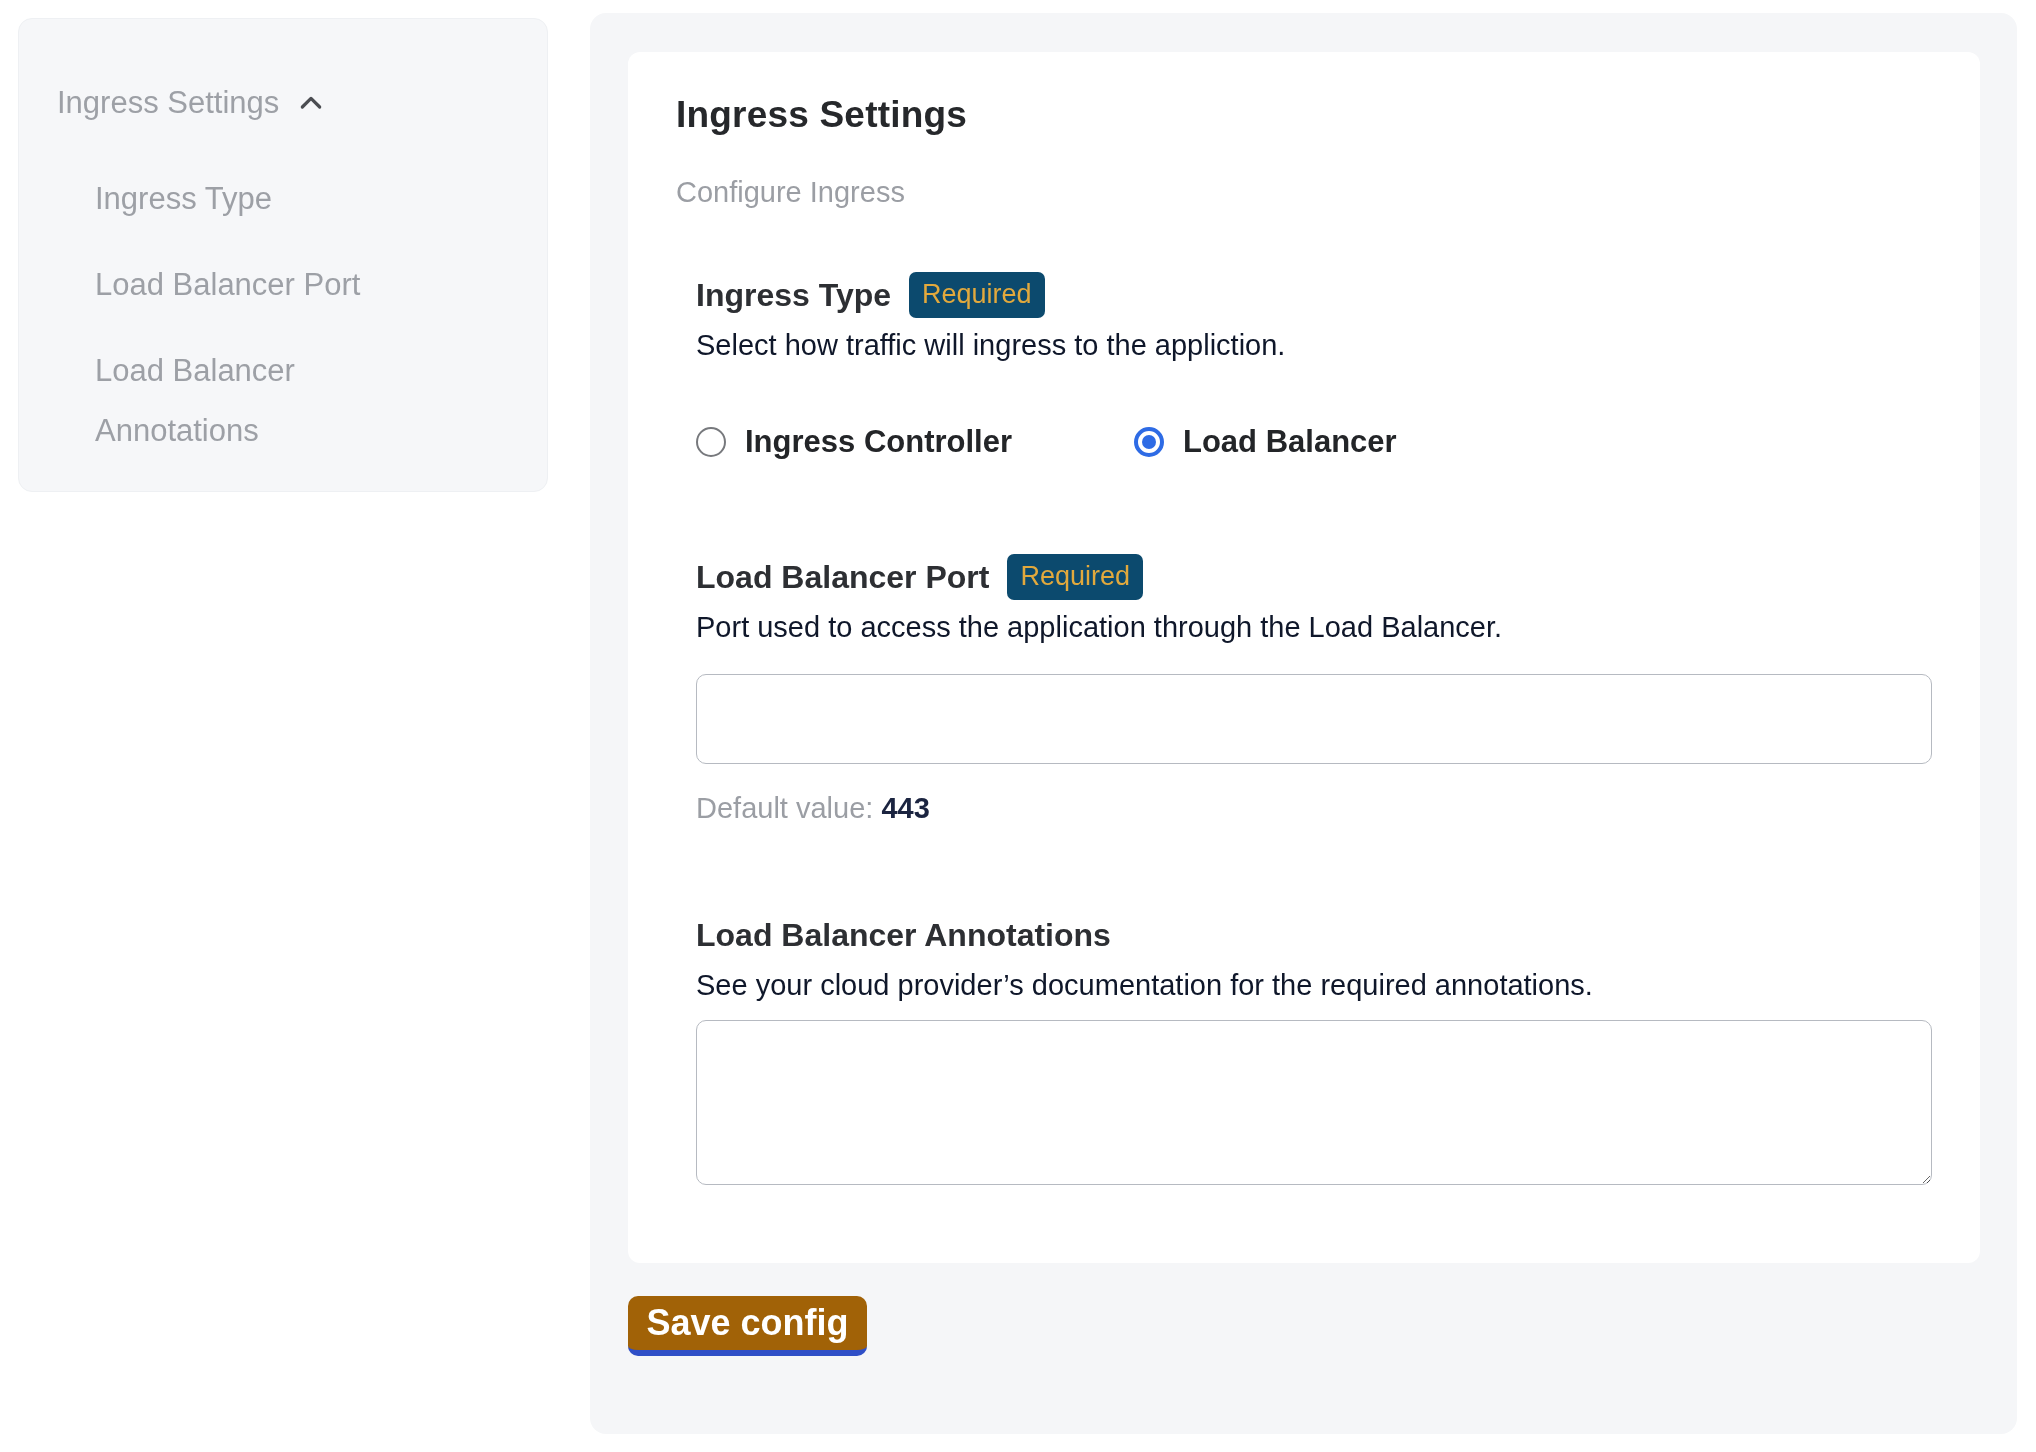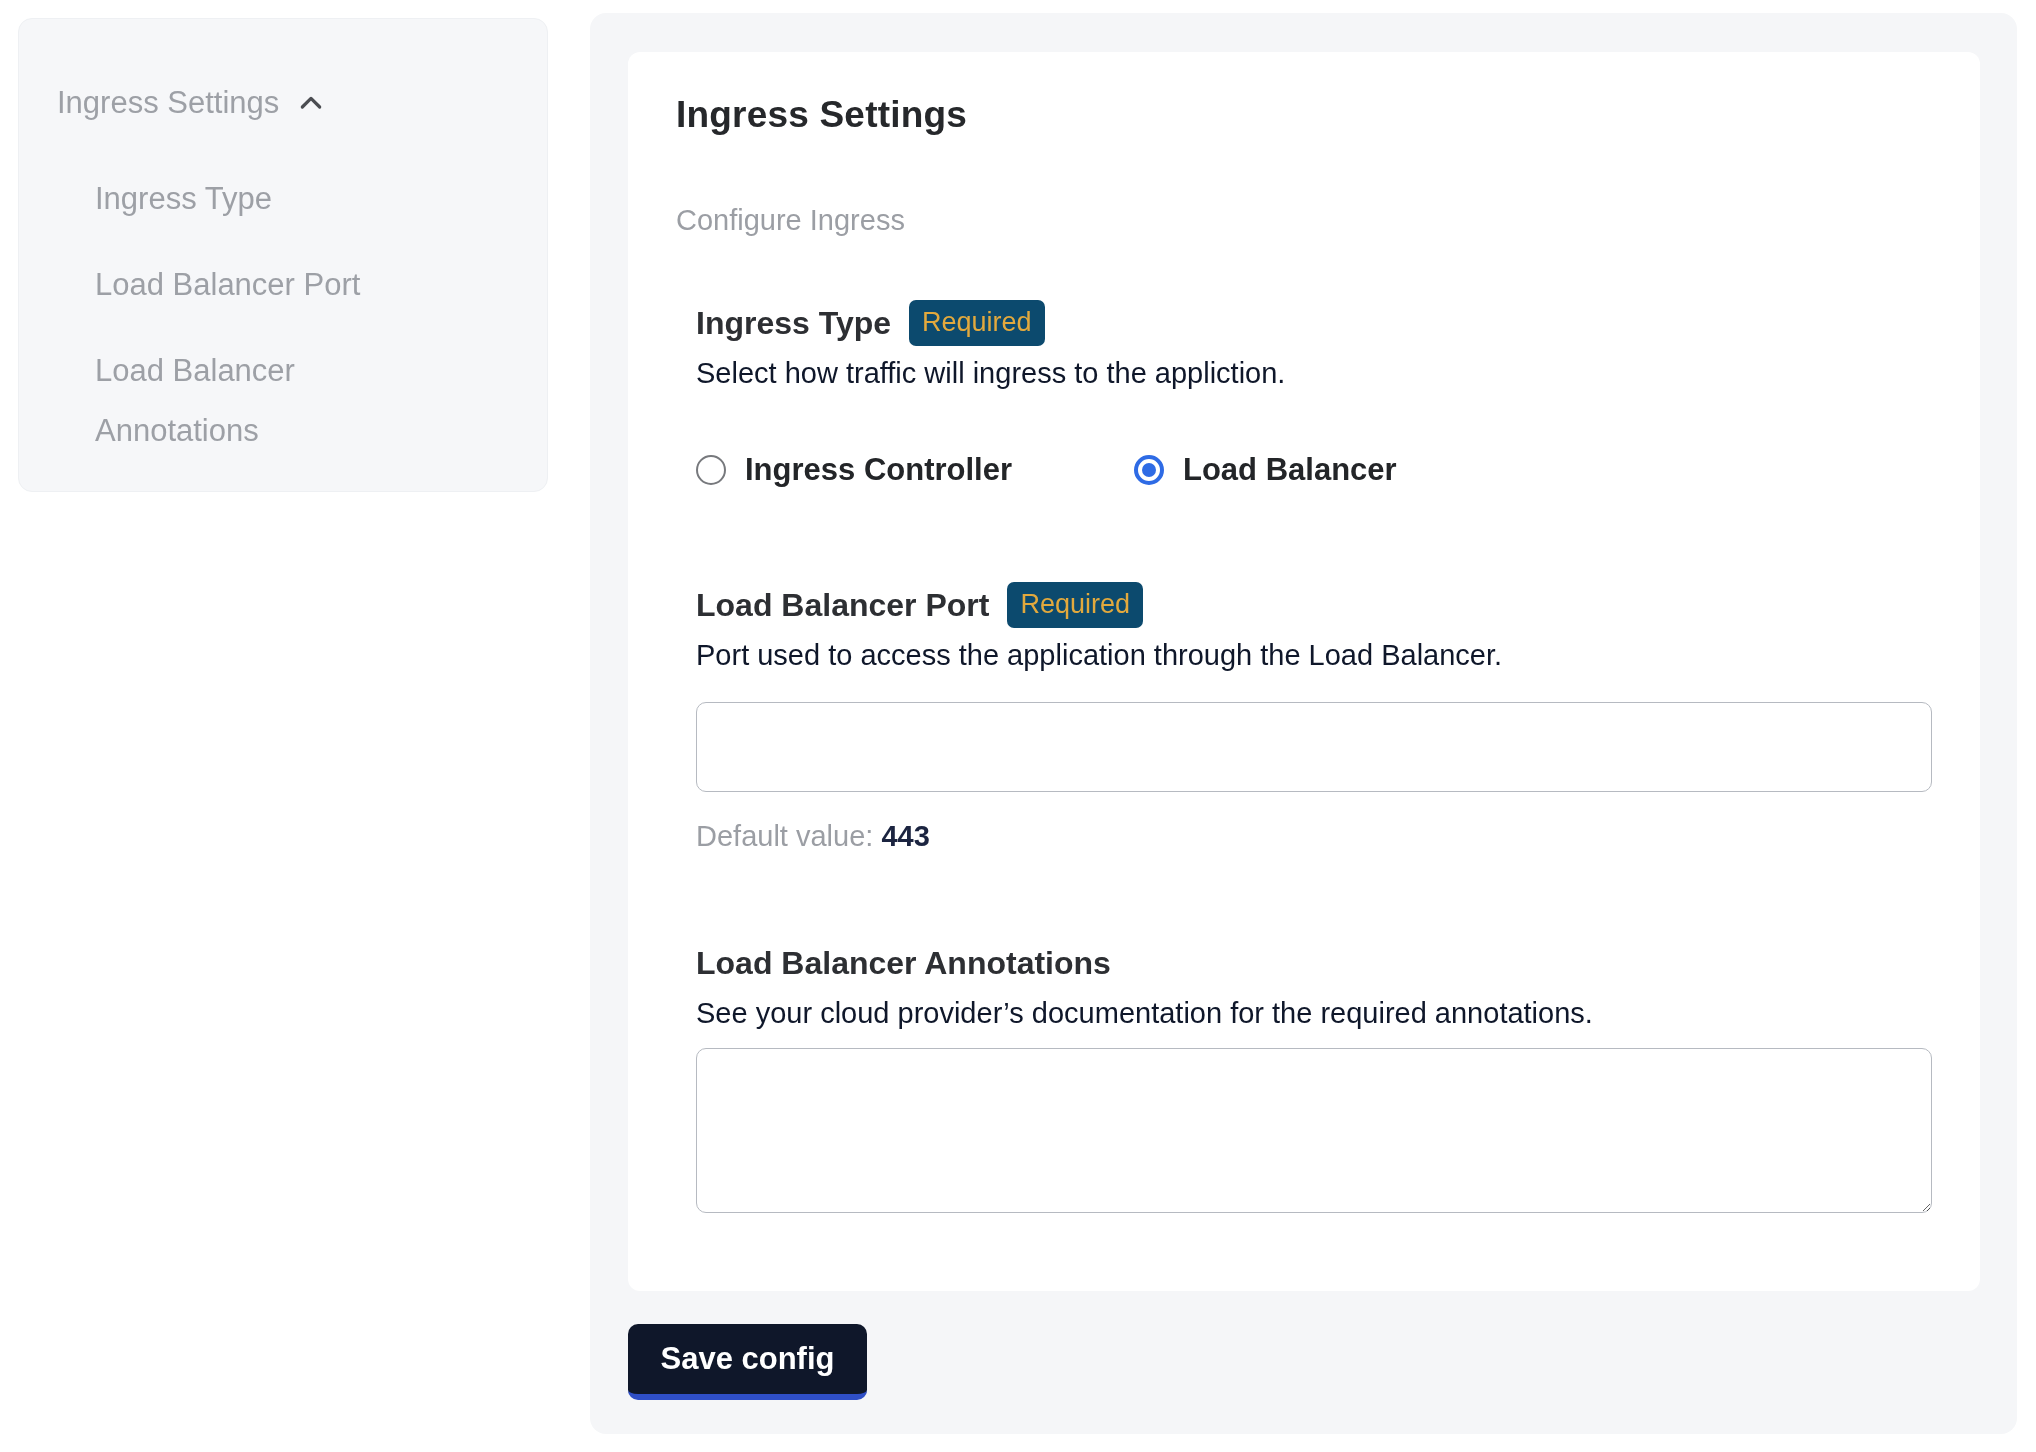--- a/index.html
+++ b/index.html
@@ -52,21 +52,21 @@
     width: 1352px;
     padding: 40px 48px 78px 48px;
   }
   .card h1 {
     font-size: 37px; line-height: 46px;
     font-weight: 700;
     color: #26282b;
     letter-spacing: 0.2px;
   }
   .card .subtitle {
-    margin-top: 64px;
+    margin-top: 36px;
     font-size: 29px; line-height: 36px;
     color: #9b9ea4;
   }
 
   .section { margin-left: 20px; }
   .section-label-row {
     display: flex; align-items: center; gap: 18px;
     height: 46px;
   }
   .section-label {
@@ -159,27 +159,27 @@
     color: #2d2f33;
     outline: none;
     resize: vertical;
     font-family: "Liberation Sans", "DejaVu Sans", sans-serif;
   }
 
   
   .save-btn {
     display: block;
     margin-top: 33px;
-    width: 239px; height: 76px;
-    background: #0f172a;
+    width: 239px; height: 60px;
+    background: #a16207;
     border: none;
     border-bottom: 6px solid #2f4fc7;
     border-radius: 10px;
     color: #ffffff;
-    font-size: 31px;
+    font-size: 36px;
     font-weight: 700;
     font-family: "Liberation Sans", "DejaVu Sans", sans-serif;
     cursor: pointer;
   }
 </style>
 </head>
 <body>
 
 <aside class="sidebar">
   <div class="sidebar-header">

